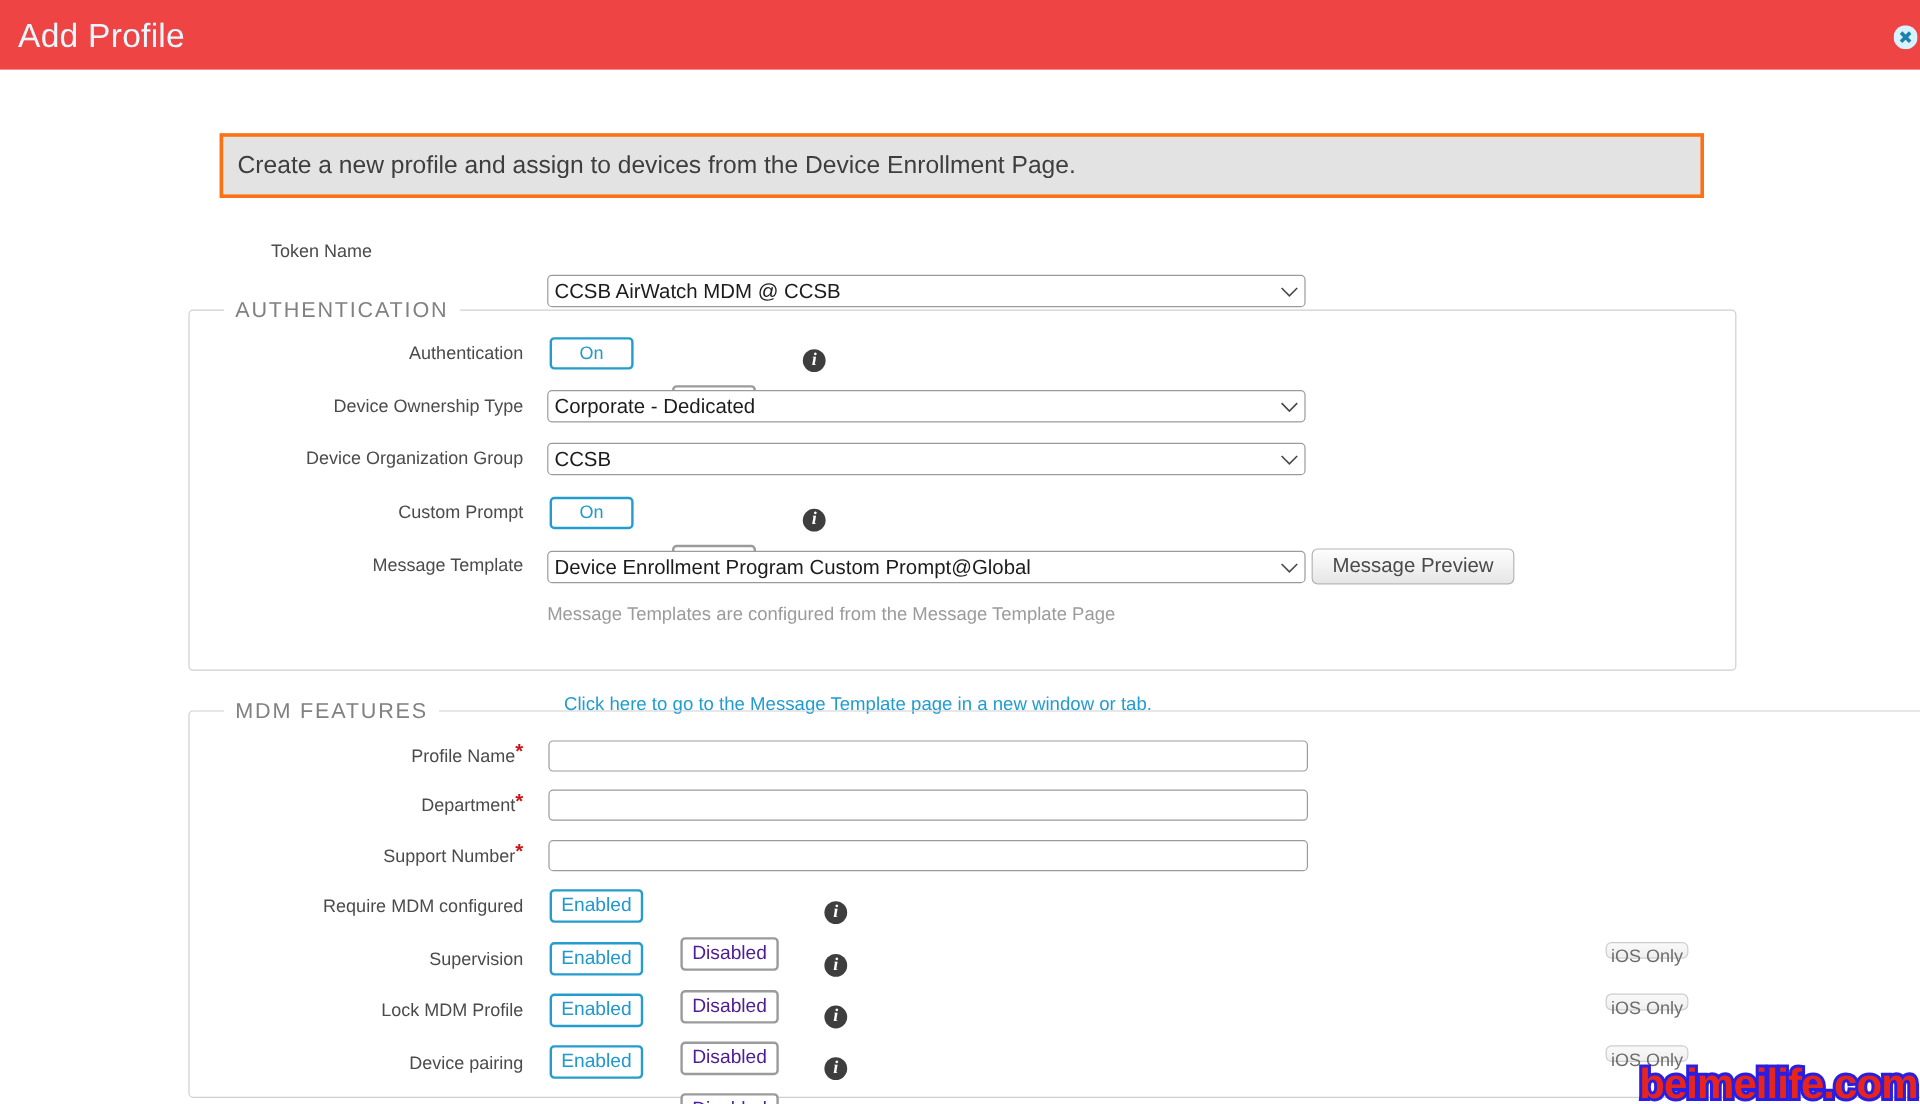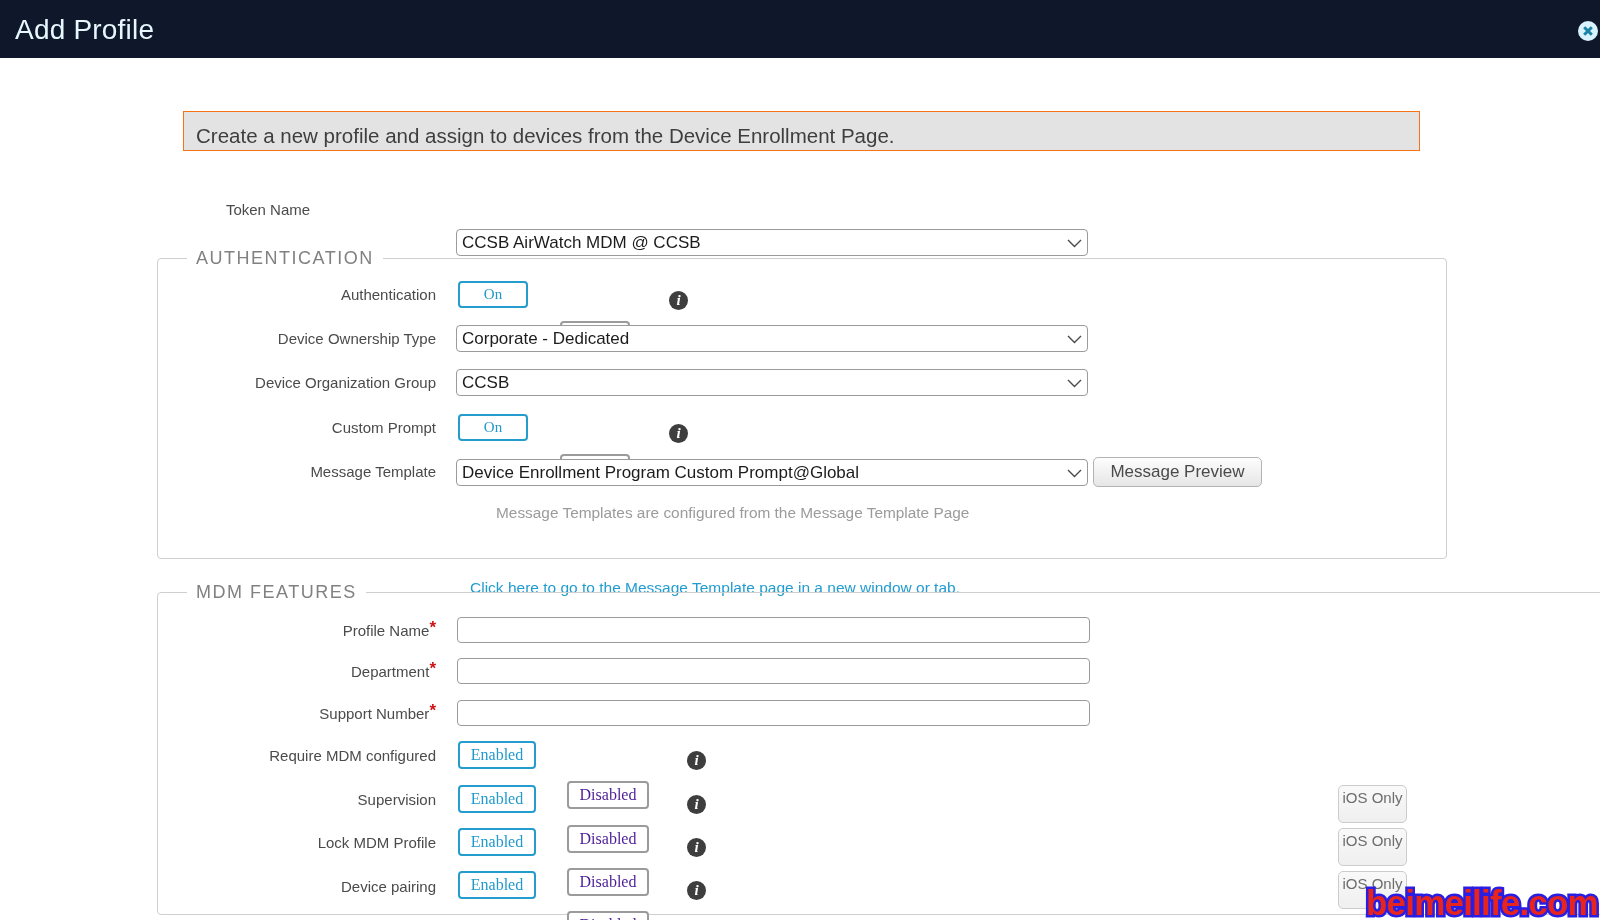--- a/index.html
+++ b/index.html
@@ -1,37 +1,37 @@
 <!DOCTYPE html>
 <html><head>
 <meta charset="utf-8">
 <style>
   * { margin:0; padding:0; box-sizing:border-box; }
   html,body { width:1600px; height:920px; background:#ffffff; font-family:"Liberation Sans", sans-serif; overflow:hidden; }
   .page { position:relative; width:1600px; height:920px; background:#ffffff; }
-  .hdr { position:absolute; left:0; top:0; width:1600px; height:58px; background:#0f172a; }
+  .hdr { position:absolute; left:0; top:0; width:1600px; height:58px; background:#ef4444; }
   .hdr .title { position:absolute; left:15px; top:15px; font-size:28px; line-height:29px; color:#E7F7FE; letter-spacing:0.2px; }
   .close { position:absolute; left:1578px; top:21px; width:20px; height:20px; }
-  .banner { position:absolute; left:183px; top:111px; width:1237px; height:40px; background:#E3E3E3; border:1px solid #f97316;text-align:center; }
+  .banner { position:absolute; left:183px; top:111px; width:1237px; height:54px; background:#E3E3E3; border:3px solid #f97316;text-align:center; }
   .banner span { position:absolute; left:12px; top:13px; font-size:20.5px; line-height:21px; color:#3E3E3E; }
   .lbl { position:absolute; left:100px; width:336px; text-align:right; font-size:15px; color:#4B4B4B; }
   .sel { position:absolute; left:456px; width:632px; height:27px; background:#fff; border:1px solid #9B9B9B; border-radius:4px; font-size:17px; color:#1C1C1C; line-height:25px; padding-left:5px; }
   .sel svg.chev { position:absolute; right:5px; top:9px; }
   .inp { position:absolute; left:457px; width:633px; height:26px; background:#fff; border:1px solid #9B9B9B; border-radius:4px; }
   .fs { position:absolute; border:1px solid #CFCFCF; border-radius:4px; }
   .fs legend { margin-left:29px; padding:0 9px; font-size:18px; color:#818181; letter-spacing:1.5px; }
-  .tbtn { position:absolute; background:#fff; border-radius:4px; text-align:center; font-size:16px;font-family:Liberation Serif, serif; }
+  .tbtn { position:absolute; background:#fff; border-radius:4px; text-align:center; font-size:16px; }
   .tbtn.sm { font-size:15px; }
   .tbtn.on { border:2px solid #249DCE; color:#2199CC; }
   .tbtn.off { border:2px solid #9B9B9B; color:#4c1d95;margin-top:40px; }
   .info { position:absolute; width:19px; height:19px; border-radius:50%; background:#3E3E3E; color:#fff; text-align:center; font-family:"Liberation Serif", serif; font-style:italic; font-weight:bold; font-size:15px; line-height:18px; }
   .mpbtn { position:absolute; left:1093px; top:457px; width:169px; height:30px; border:1px solid #B3B3B3; border-radius:5px; background:linear-gradient(#FDFDFD,#E6E6E6); text-align:center; line-height:28px; font-size:17px; color:#4A4A4A; }
-  .helper { position:absolute; left:496px; top:504px; font-size:15.4px; color:#9B9B9B; }
+  .helper { position:absolute; left:456px; top:504px; font-size:15.4px; color:#9B9B9B; }
   .link { position:absolute; left:470px; top:531px; font-size:15.5px; color:#219CD1;margin-top:48px; }
-  .ios { position:absolute; left:1338px; width:69px; height:38px; border:1px solid #CCCCCC; border-radius:5px; background:linear-gradient(#F9F9F9,#EFEFEF); text-align:center; line-height:24px; font-size:15px; color:#6D6D6D; }
+  .ios { position:absolute; left:1338px; width:69px; height:14px; border:1px solid #CCCCCC; border-radius:5px; background:linear-gradient(#F9F9F9,#EFEFEF); text-align:center; line-height:24px; font-size:15px; color:#6D6D6D; }
   .ast { color:#CC1417; font-weight:bold; position:relative; top:-3px; font-size:17px; line-height:10px; }
 </style>
 </head>
 <body>
 <div class="page">
 
   <div class="hdr">
     <div class="title">Add Profile</div>
     <svg class="close" viewBox="0 0 20 20">
       <circle cx="10" cy="10" r="10" fill="#D8F3FD"></circle>

